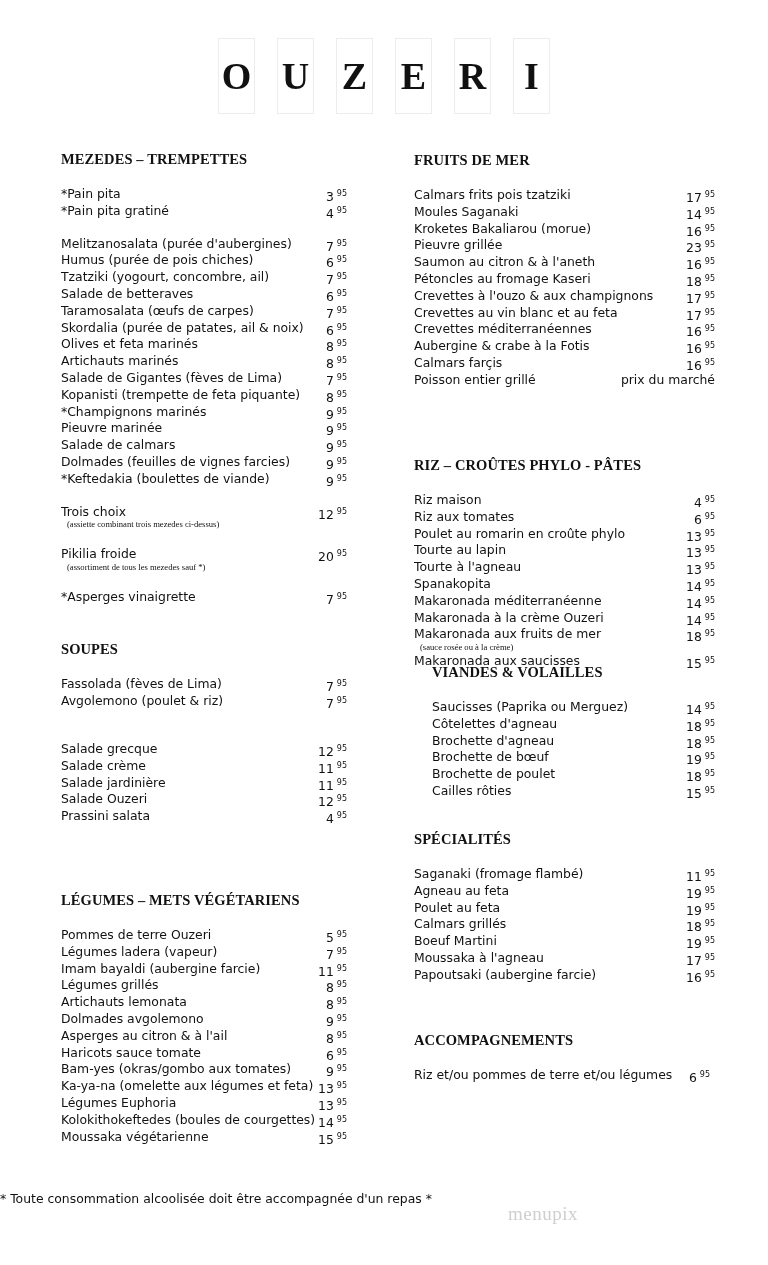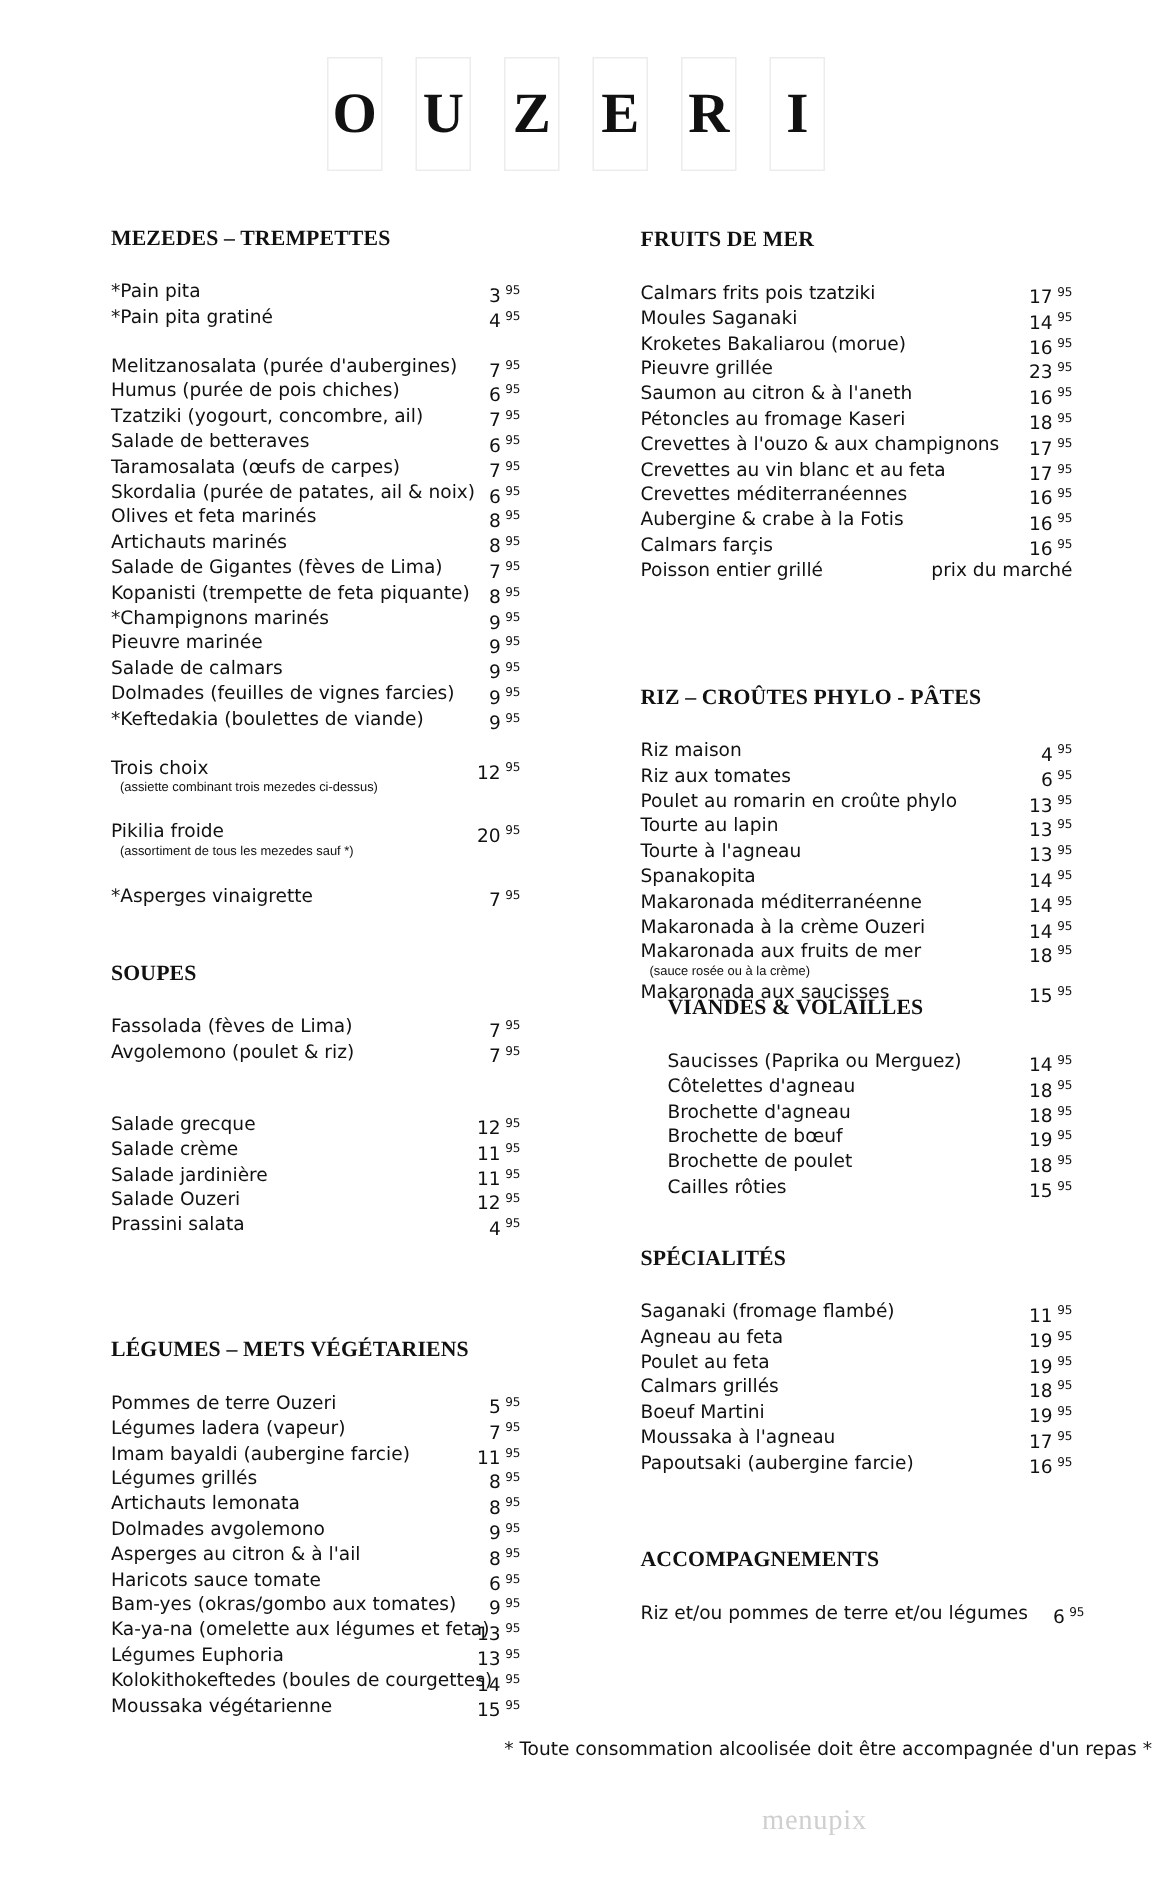--- a/index.html
+++ b/index.html
@@ -3,30 +3,30 @@
 <meta charset="utf-8">
 <style>
   html, body { margin: 0; padding: 0; background: #ffffff; }
   body { width: 768px; height: 1265px; position: relative; overflow: hidden; color: #111; }
   .title-row { position: absolute; top: 38px; left: 218px; display: flex; gap: 22px; }
   .title-box { width: 35px; height: 74px; border: 1px solid #ececec; display: flex; align-items: center; justify-content: center;
     font-family: "Liberation Serif", serif; font-weight: bold; font-size: 38px; color: #111; }
   .col { position: absolute; top: 0; }
   .col.left { left: 57px; width: 290px; }
   .col.right { left: 410px; width: 305px; }
-  .section { position: absolute; left: 17px; right: 0; }
+  .section { position: absolute; left: 4px; right: 0; }
   .sec-title { font-family: "Liberation Serif", serif; font-weight: bold; font-size: 14.5px; letter-spacing: 0.1px; color: #111; margin: 0 0 18px 0; height: 18px; line-height: 18px; }
   .item { position: relative; font-family: "DejaVu Sans", sans-serif; font-size: 12.4px; line-height: 16.8px; height: 16.8px; white-space: nowrap; }
   .item .name { position: absolute; left: 0; }
   .item .price { position: absolute; right: 0; top: 0; text-align: right; }
   .price .cents { font-size: 8px; vertical-align: 5px; margin-left: 3px; }
-  .note { font-family: Liberation Sans, sans-serif; font-size: 8.6px; line-height: 11px; padding-left: 6px; margin-top: -1px; }
+  .note { font-family: Liberation Serif, serif; font-size: 8.6px; line-height: 11px; padding-left: 6px; margin-top: -1px; }
   .gap { height: 16px; }
   .gap-sm { height: 8px; }
-  .footer { position: absolute; top: 1158px; left: 0; width: 768px; text-align: right; font-family: "DejaVu Sans", sans-serif; font-size: 12.4px; }
+  .footer { position: absolute; top: 1191px; left: 0; width: 768px; text-align: left; font-family: "DejaVu Sans", sans-serif; font-size: 12.4px; }
   .watermark { position: absolute; top: 1168px; left: 508px; font-family: Liberation Serif, serif; font-size: 19px; color: #cfcfcf; letter-spacing: 0.5px; margin-top: 35px; }
 </style>
 </head>
 <body>
 
 <div class="title-row">
   <div class="title-box">O</div>
   <div class="title-box">U</div>
   <div class="title-box">Z</div>
   <div class="title-box">E</div>

